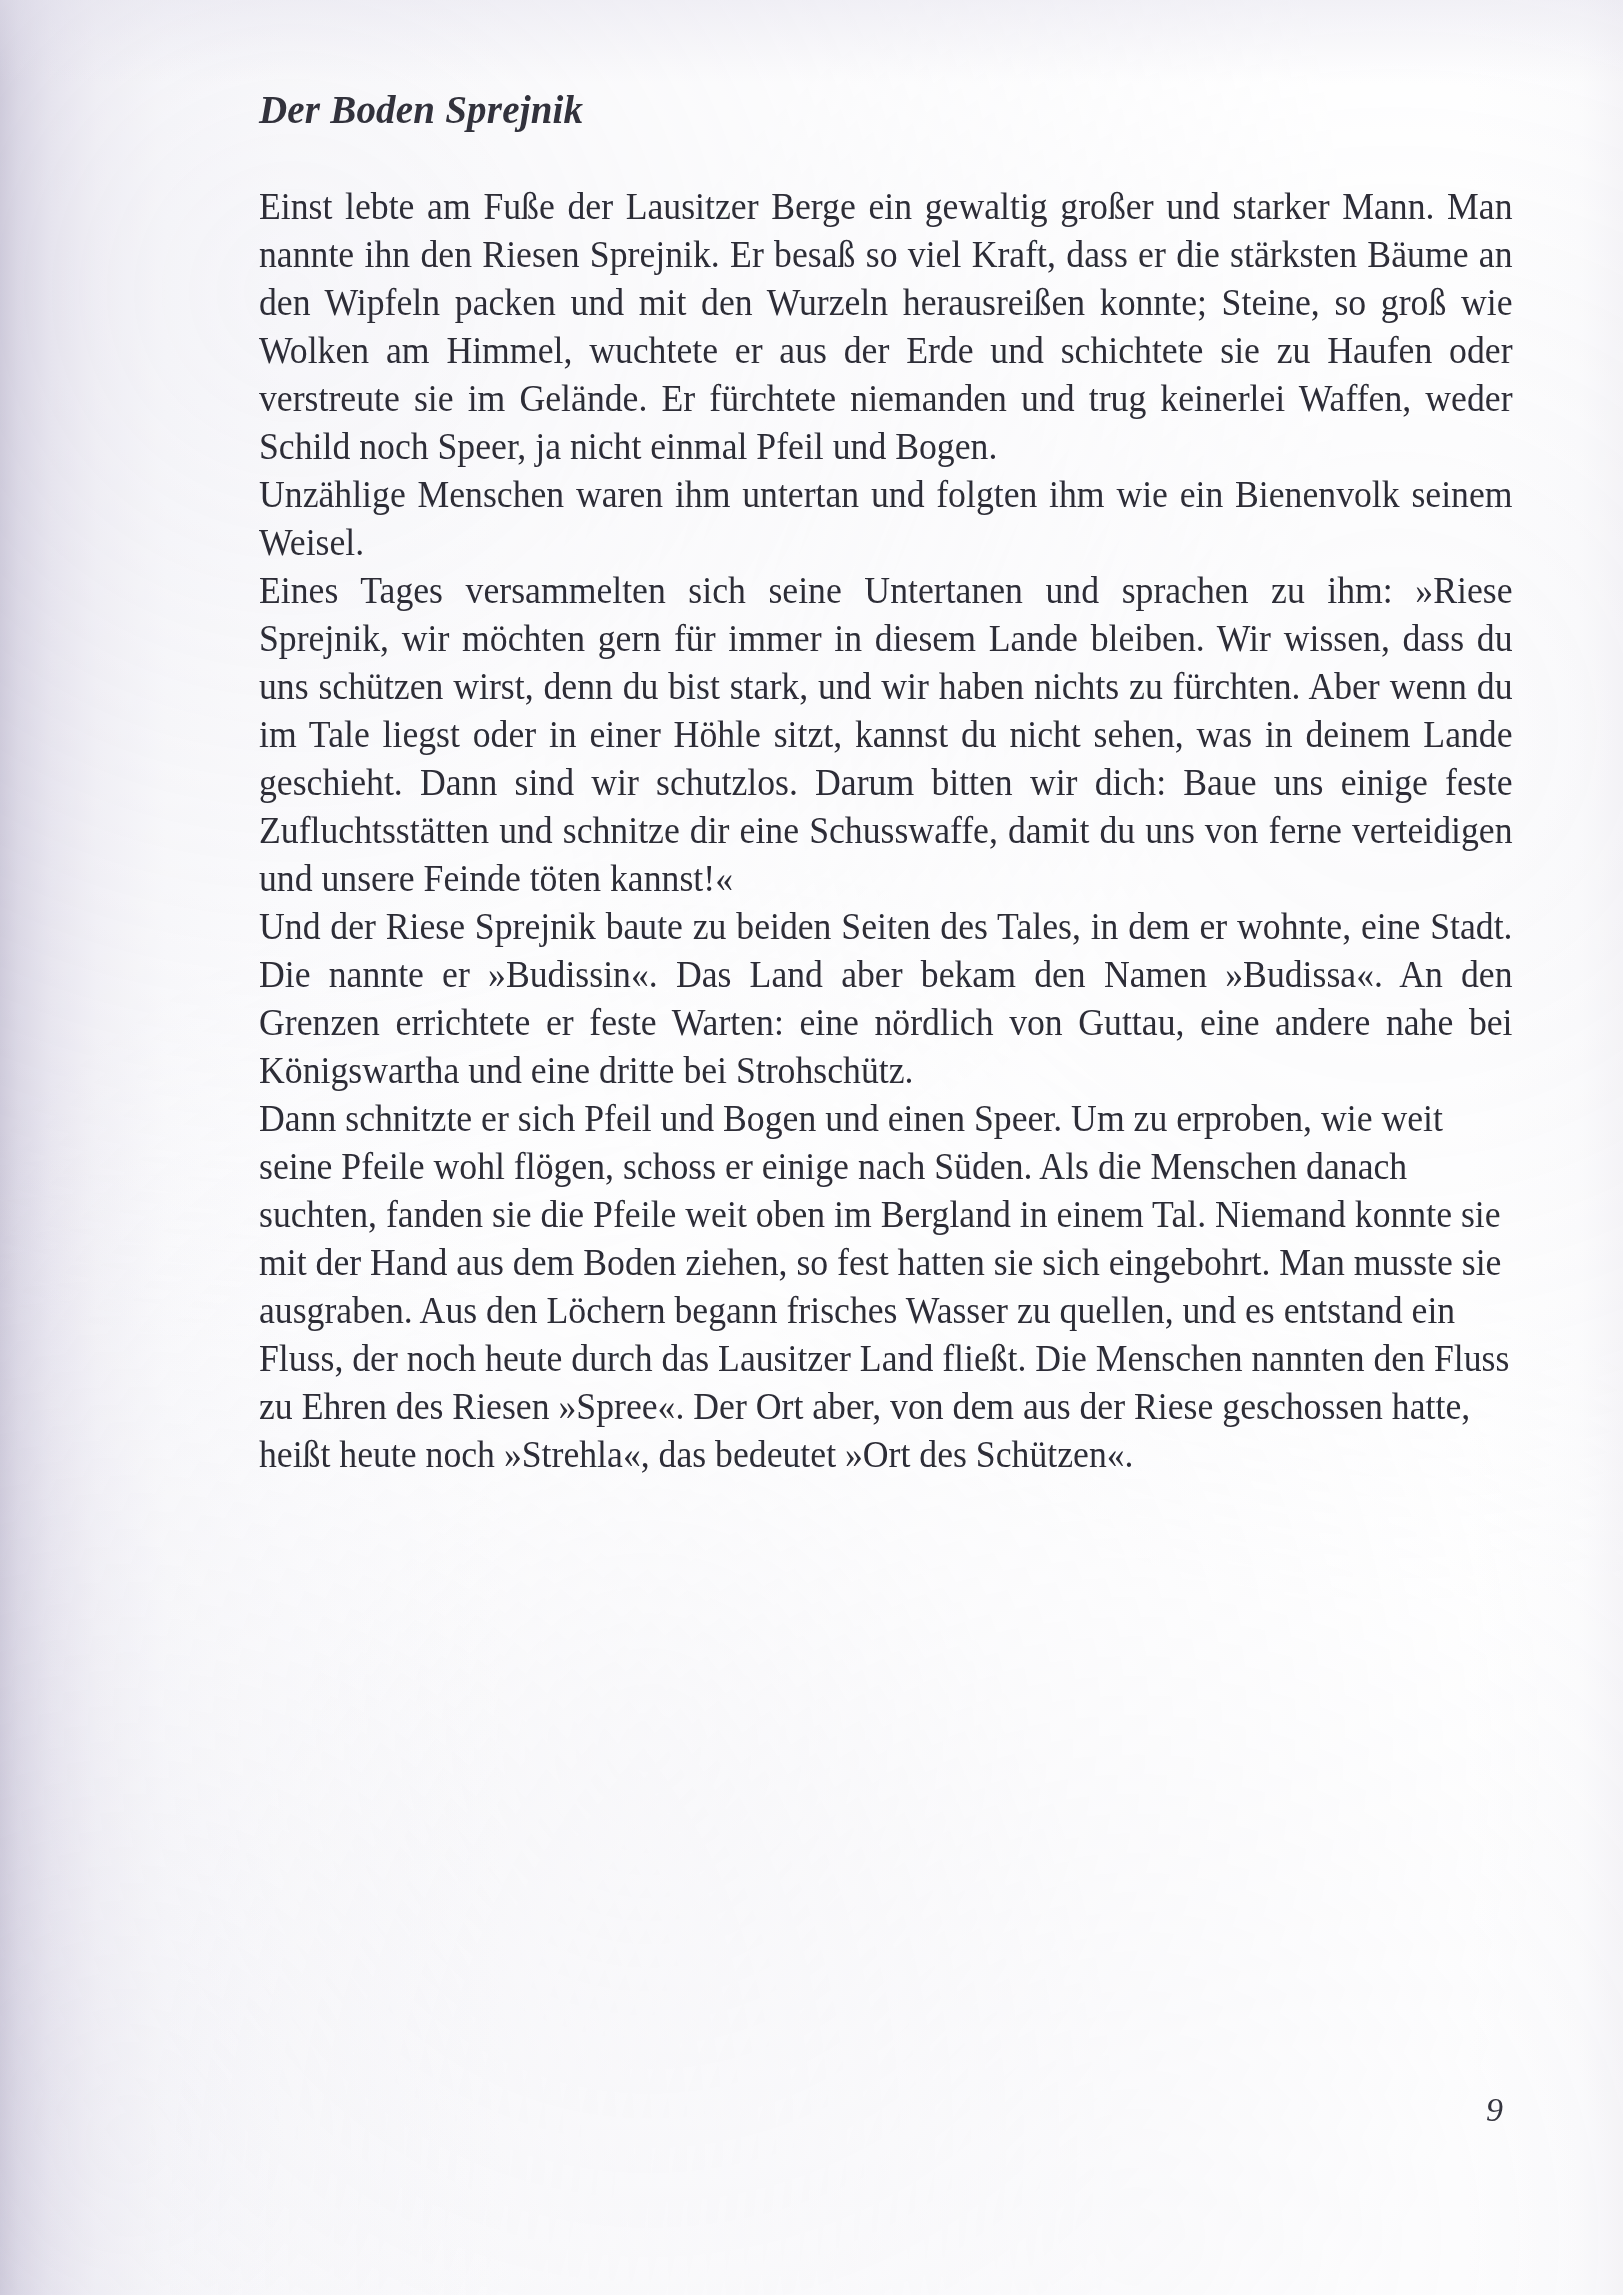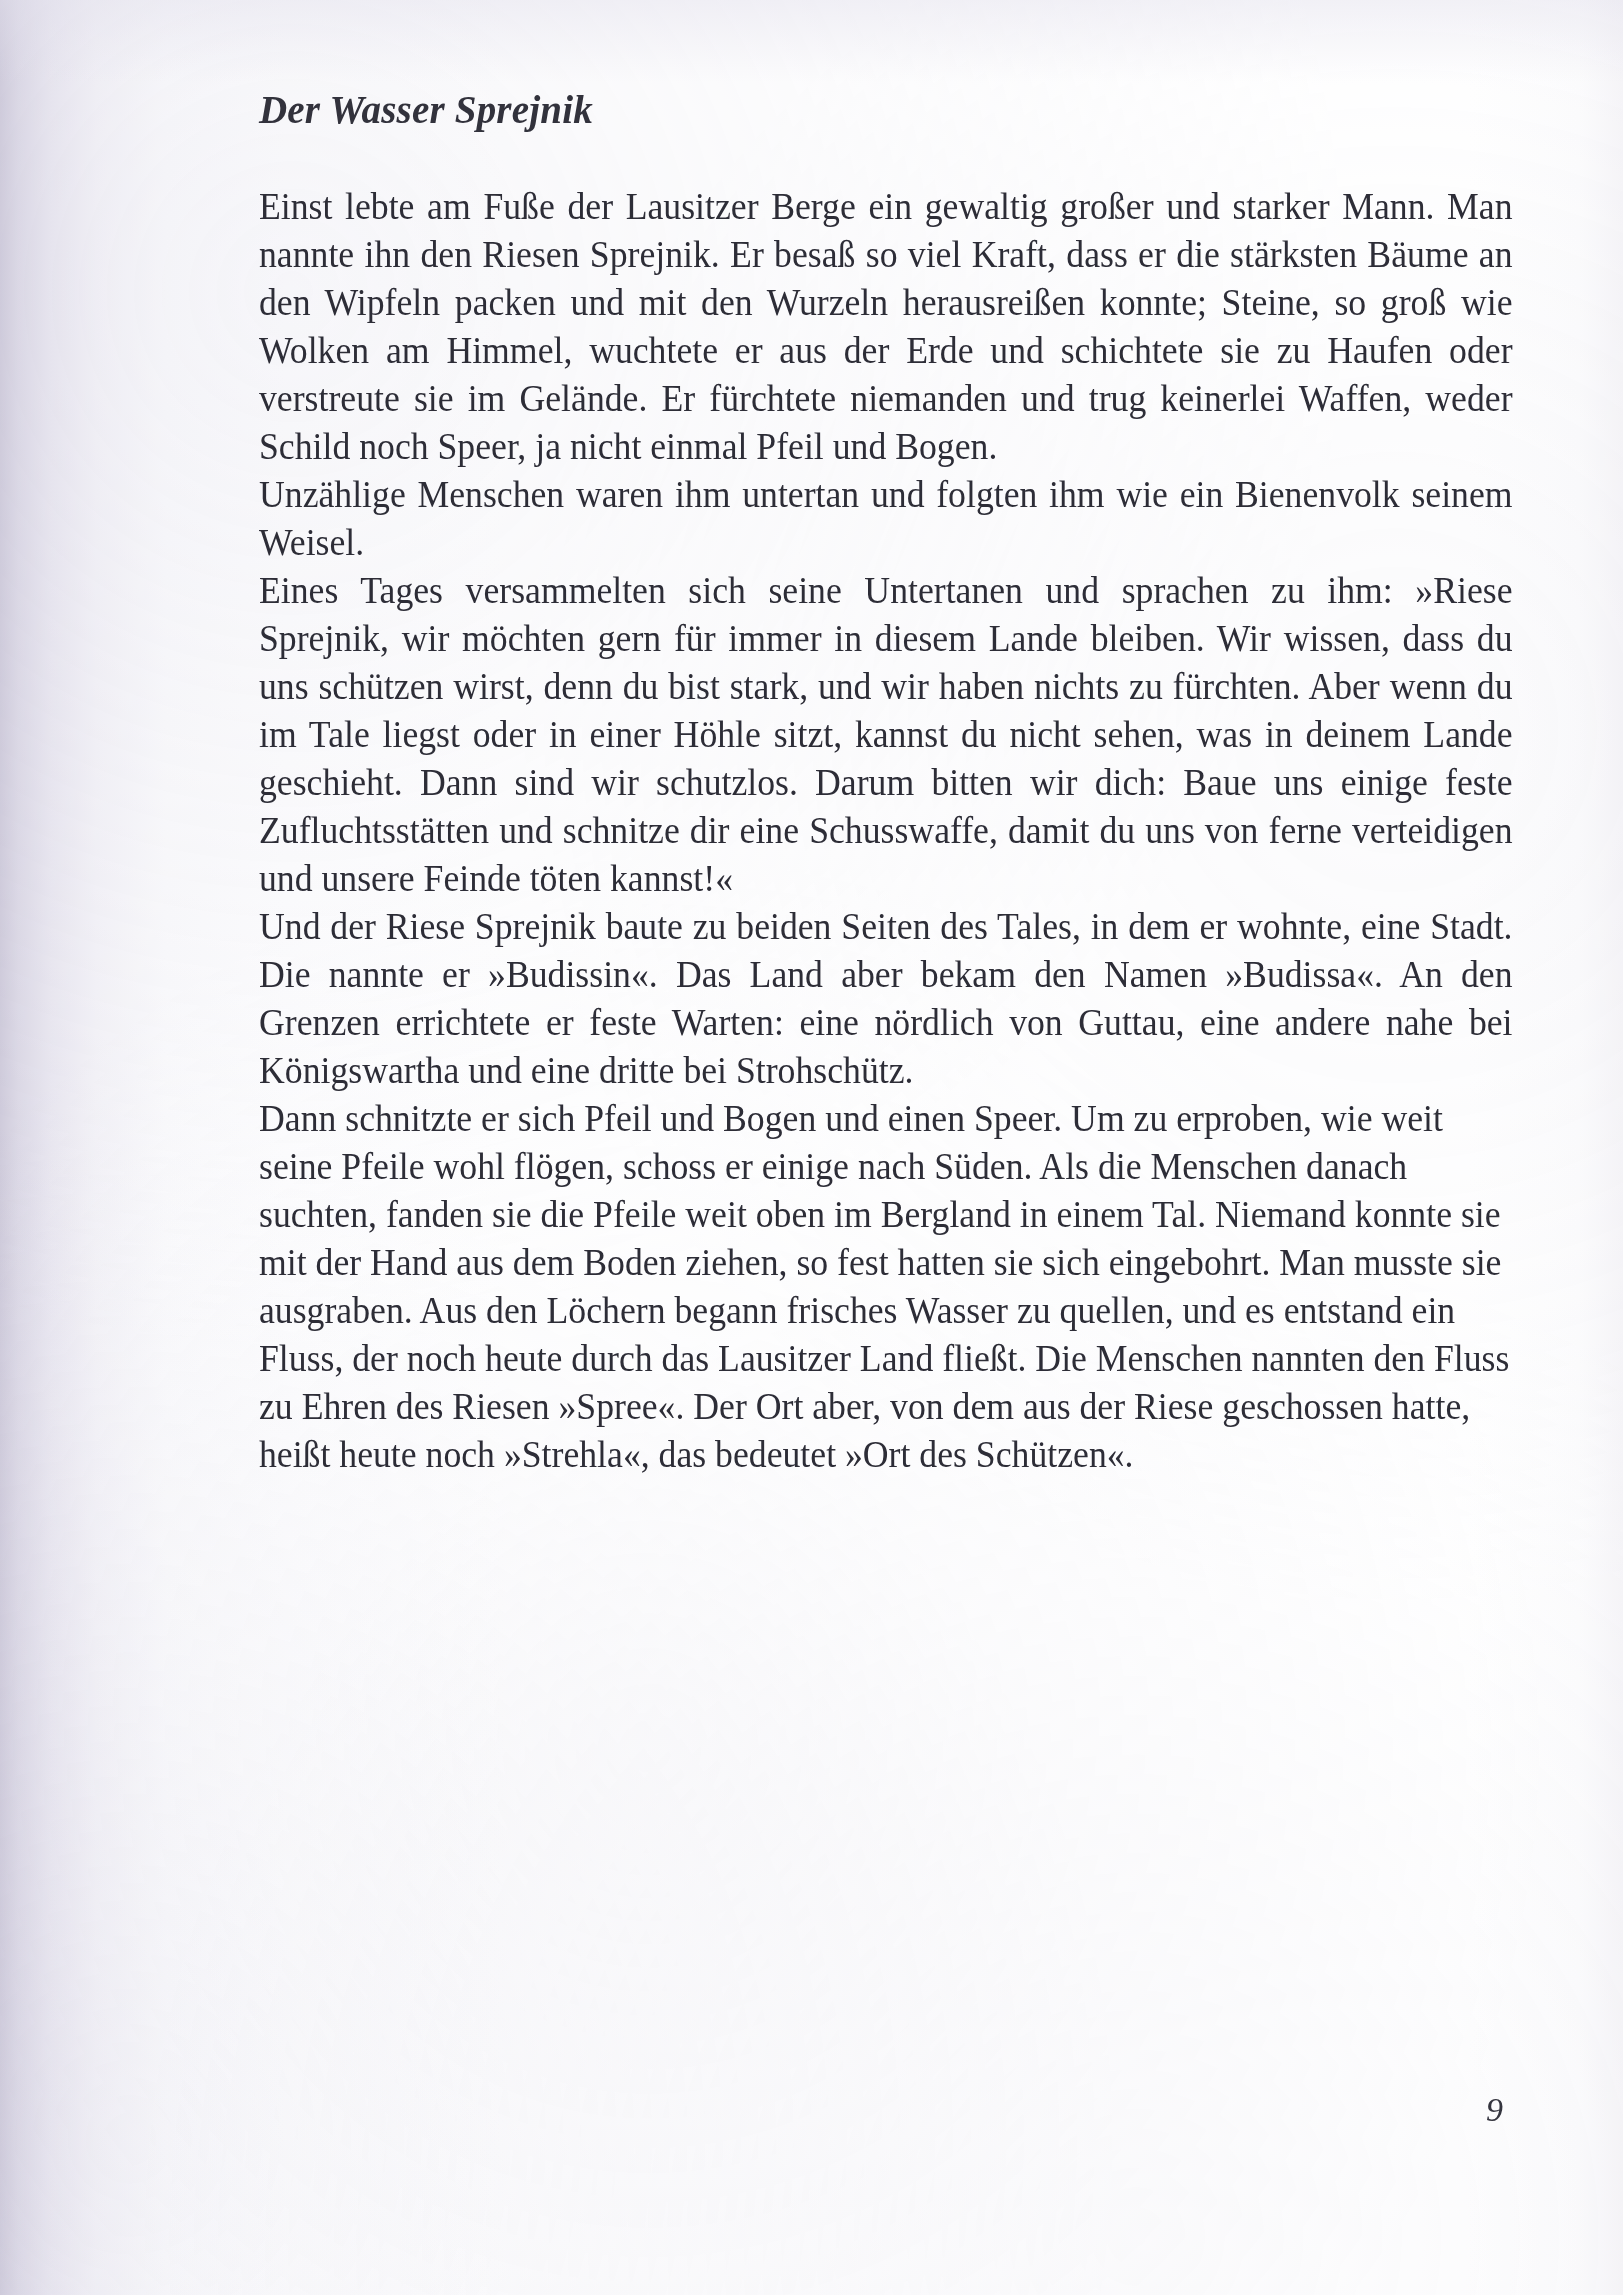--- a/index.html
+++ b/index.html
@@ -105,21 +105,21 @@
 </head>
 <body>
 
 <div id="page">
 
   <div id="grain"></div>
   <div id="topfade"></div>
 
   <div id="textblock">
 
-    <h1 class="title">Der Wasser Sprejnik</h1>
+    <h1 class="title">Der Boden Sprejnik</h1>
 
     <div class="body">
       <p>Einst lebte am Fuße der Lausitzer Berge ein gewaltig großer und starker Mann. Man nannte ihn den Riesen Sprejnik. Er besaß so viel Kraft, dass er die stärksten Bäume an den Wipfeln packen und mit den Wurzeln herausreißen konnte; Steine, so groß wie Wolken am Himmel, wuchtete er aus der Erde und schichtete sie zu Haufen oder verstreute sie im Gelände. Er fürchtete niemanden und trug keinerlei Waffen, weder Schild noch Speer, ja nicht einmal Pfeil und Bogen.</p>
       <p>Unzählige Menschen waren ihm untertan und folgten ihm wie ein Bienenvolk seinem Weisel.</p>
       <p>Eines Tages versammelten sich seine Untertanen und sprachen zu ihm: »Riese Sprejnik, wir möchten gern für immer in diesem Lande bleiben. Wir wissen, dass du uns schützen wirst, denn du bist stark, und wir haben nichts zu fürchten. Aber wenn du im Tale liegst oder in einer Höhle sitzt, kannst du nicht sehen, was in deinem Lande geschieht. Dann sind wir schutzlos. Darum bitten wir dich: Baue uns einige feste Zufluchtsstätten und schnitze dir eine Schusswaffe, damit du uns von ferne verteidigen und unsere Feinde töten kannst!«</p>
       <p>Und der Riese Sprejnik baute zu beiden Seiten des Tales, in dem er wohnte, eine Stadt. Die nannte er »Budissin«. Das Land aber bekam den Namen »Budissa«. An den Grenzen errichtete er feste Warten: eine nördlich von Guttau, eine andere nahe bei Königswartha und eine dritte bei Strohschütz.</p>
       <p>Dann schnitzte er sich Pfeil und Bogen und einen Speer. Um zu erproben, wie weit seine Pfeile wohl flögen, schoss er einige nach Süden. Als die Menschen danach suchten, fanden sie die Pfeile weit oben im Bergland in einem Tal. Niemand konnte sie mit der Hand aus dem Boden ziehen, so fest hatten sie sich eingebohrt. Man musste sie ausgraben. Aus den Löchern begann frisches Wasser zu quellen, und es entstand ein Fluss, der noch heute durch das Lausitzer Land fließt. Die Menschen nannten den Fluss zu Ehren des Riesen »Spree«. Der Ort aber, von dem aus der Riese geschossen hatte, heißt heute noch »Strehla«, das bedeutet »Ort des Schützen«.</p>
     </div>
 
   </div>

